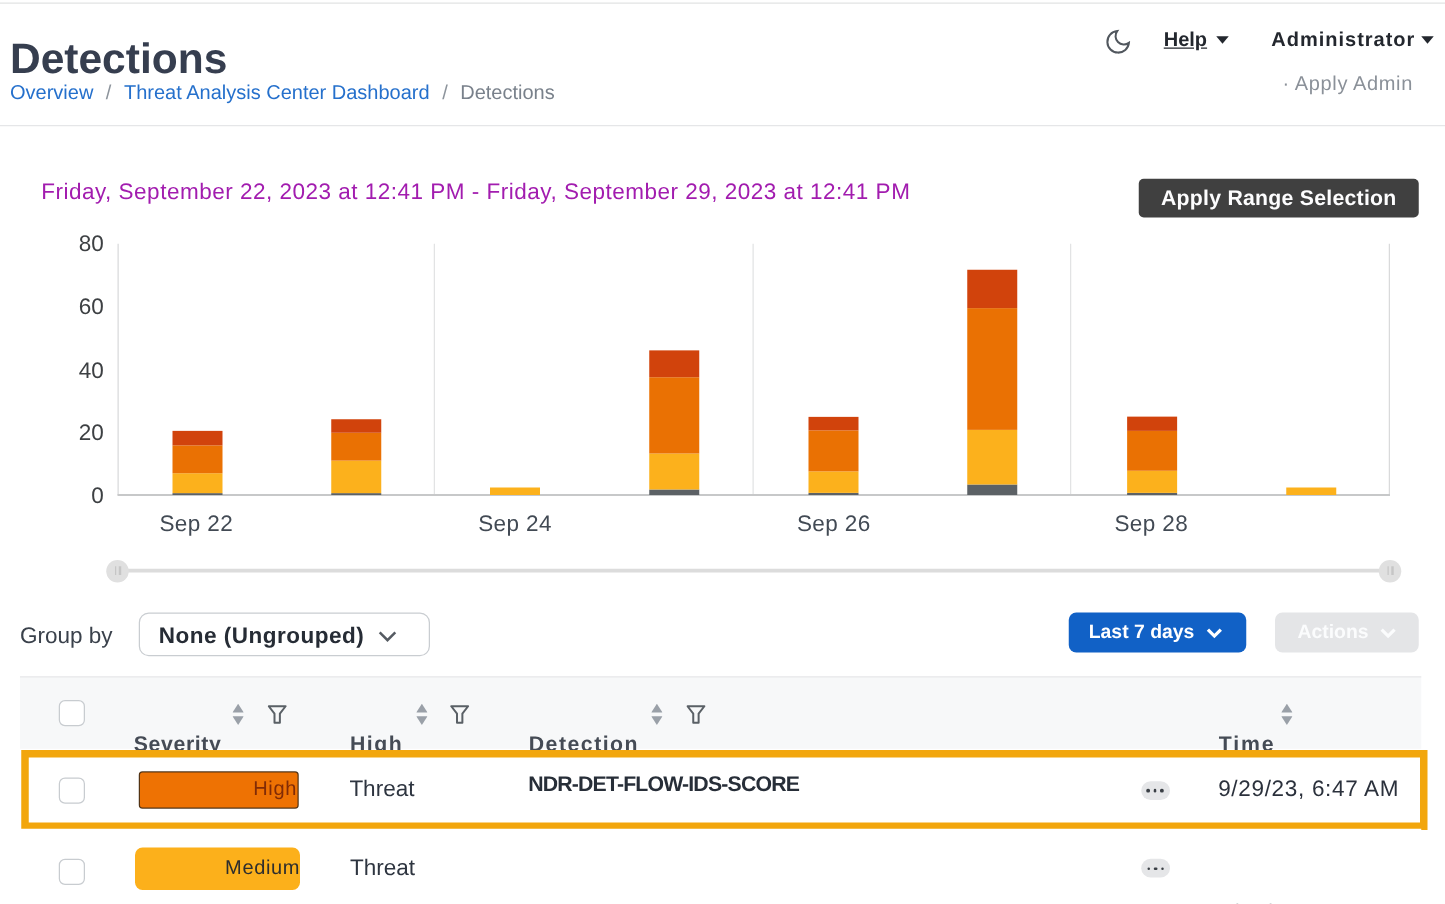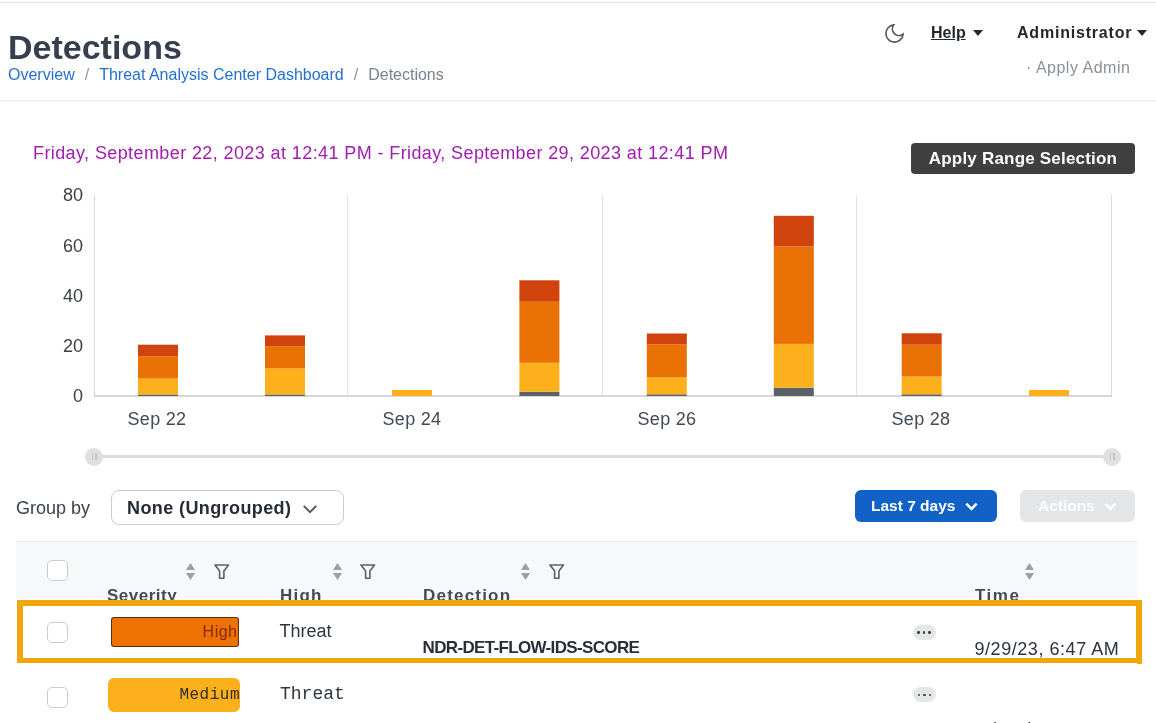--- a/index.html
+++ b/index.html
@@ -23,21 +23,21 @@
 .shandle i { position:absolute; top:5.5px; width:1.5px; height:7px; background:#c6c6c6; }
 .groupby { left:16px; top:498px; font-size:18px; color:#3a414b; }
 .selbox { left:111px; top:490px; width:233px; height:35px; border:1px solid #c9cdd1; border-radius:8px; background:#fff;font-weight:bold; }
 .selbox .txt { position:absolute; left:15px; top:7px; font-size:18px; letter-spacing:0.4px; color:#262c35; }
 .bluebtn { left:855px; top:490px; width:142px; height:32px; background:#1161c6; border-radius:6px; color:#fff; font-weight:bold; font-size:15.5px; }
 .graybtn { left:1020px; top:490px; width:115px; height:32px; background:#e4e5e7; border-radius:6px; color:#fbfcfd; font-weight:bold; font-size:15.5px; }
 .thead { left:16px; top:541px; width:1121px; height:58px; background:#f7f8f9; border-top:1px solid #e7e8ea; }
 .hlabel { position:absolute; top:19px; font-size:17px; line-height:20px; letter-spacing:0.5px; font-weight:bold; color:#454b55;margin-top:25px; }
 .checkbox { width:21px; height:21px; border:1px solid #c8ccd0; border-radius:5px; background:#fff; }
 .hlrow { left:17px; top:600px; width:1125px; height:64px; border:6.5px solid #f2a60d; background:#fff; }
-.row2 { left:16px; top:663px; width:1121px; height:60px; background:#fff;font-family:Liberation Mono, monospace; }
+.row2 { left:16px; top:663px; width:1121px; height:60px; background:#fff; }
 .badge { position:absolute; text-align:right; font-size:16px; letter-spacing:0.5px; }
 .cell { position:absolute; font-size:18px; line-height:21px; color:#2e3540; }
 .dname { font-weight:bold; font-size:17px; line-height:20px; letter-spacing:-0.65px; color:#272e38; }
 .ellip { position:absolute; width:23px; height:15px; background:#e5e6e8; border-radius:8px; }
 .ellip i { position:absolute; top:6.5px; width:2.6px; height:2.6px; border-radius:50%; background:#3a3f45; }
 .timecell { position:absolute; font-size:18px; line-height:21px; letter-spacing:0.55px; color:#2b313c; }
 .sorticon { position:absolute; }
 </style>
 </head>
 <body>
@@ -165,27 +165,27 @@
     <svg class="sorticon" style="left:1009px; top:21px;" width="9" height="17" viewBox="0 0 9 17" fill="#9aa0a8">
         <path d="M4.5 0 L9 7 H0 Z"></path>
         <path d="M0 10 H9 L4.5 17 Z"></path>
       </svg>
   </div>
 
   <div class="abs hlrow">
     <div class="checkbox" style="position:absolute; left:23.5px; top:16px;"></div>
     <div class="badge" style="left:87.5px; top:10.5px; width:128px; height:30px; background:#ee7203; border:1px solid rgba(45,35,22,0.8); border-radius:3px; color:#812b06; line-height:28px;">High</div>
     <div class="cell" style="left:256.5px; top:15px;">Threat</div>
-    <div class="cell dname" style="left:399.5px; top:32px;">NDR-DET-FLOW-IDS-SCORE</div>
+    <div class="cell dname" style="left:399.5px; top:12px;">NDR-DET-FLOW-IDS-SCORE</div>
     <div class="ellip" style="left:889.5px; top:18.5px;">
         <i style="left:4.6px;"></i>
         <i style="left:10.2px;"></i>
         <i style="left:15.8px;"></i>
       </div>
-    <div class="timecell" style="left:951.5px; top:33px;">9/29/23, 6:47 AM</div>
+    <div class="timecell" style="left:951.5px; top:15px;">9/29/23, 6:47 AM</div>
   </div>
 
   <div class="abs row2">
     <div class="checkbox" style="position:absolute; left:31px; top:24px;"></div>
     <div class="badge" style="left:92px; top:14.5px; width:132px; height:34px; background:#fcb01b; border-radius:6px; color:#2e2e2e; line-height:34px;">Medium</div>
     <div class="cell" style="left:264px; top:21px;">Threat</div>
     <div class="ellip" style="left:897px; top:24px;">
         <i style="left:4.6px;"></i>
         <i style="left:10.2px;"></i>
         <i style="left:15.8px;"></i>

